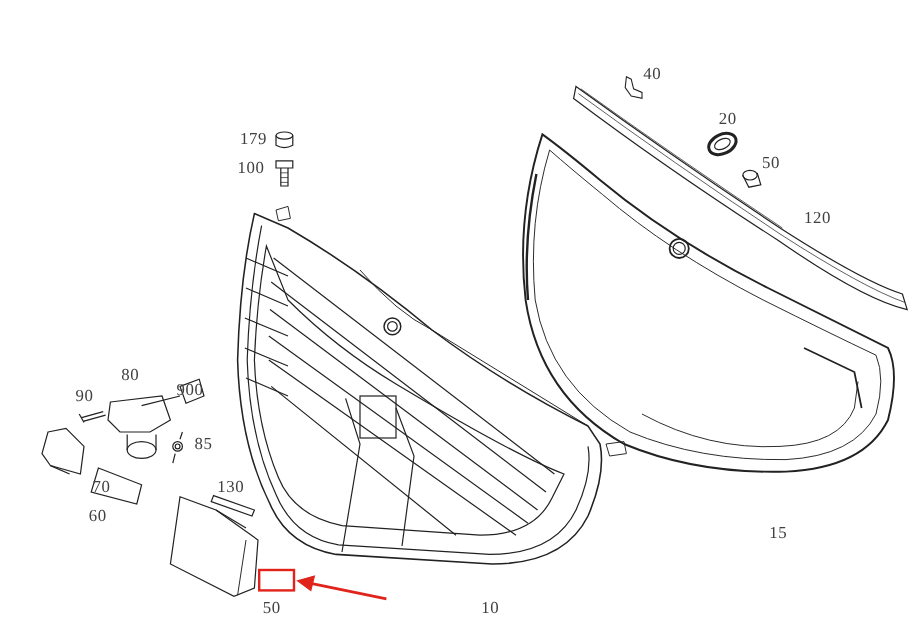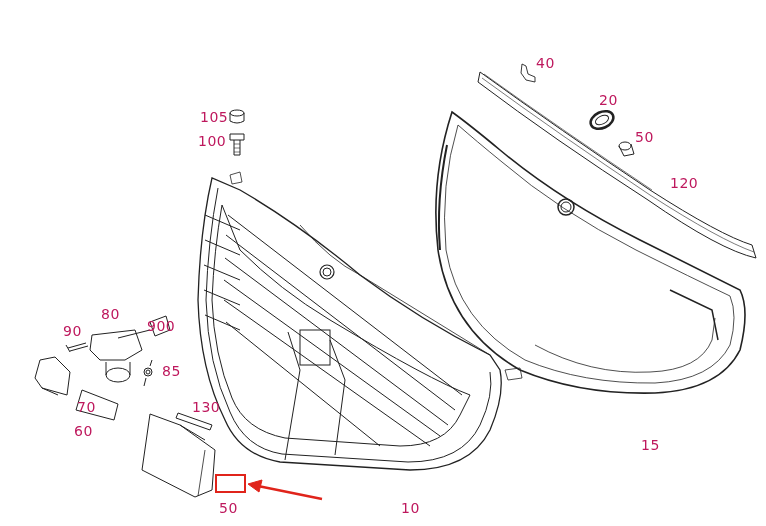--- a/index.html
+++ b/index.html
@@ -1,18 +1,18 @@
 <!DOCTYPE html>
 <html><head>
 <meta charset="utf-8">
 <style>
   html, body { margin:0; padding:0; background:#ffffff; }
   #canvas { position:relative; width:766px; height:526px; background:#ffffff; overflow:hidden; font-family:"DejaVu Sans", sans-serif; }
   svg.diagram { position:absolute; left:0; top:0; width:766px; height:526px; }
-  .lbl { position:absolute; font-size:14px; color:#be185d; letter-spacing:0.5px; line-height:16px; white-space:nowrap; }
+  .lbl { position:absolute; font-size:14px; color:#404040; letter-spacing:0.5px; line-height:16px; white-space:nowrap;font-family:Liberation Serif, serif; }
   .hl { position:absolute; border:2px solid #e0241b; box-sizing:border-box; }
 </style>
 </head>
 <body>
 
 <div id="canvas">
 
   <svg class="diagram" viewBox="0 0 766 526" fill="none" stroke="#222" stroke-width="1">
 
     <g>
@@ -112,30 +112,30 @@
     </g>
 
     <g>
       <line x1="322" y1="499" x2="258" y2="486" stroke="#e0241b" stroke-width="2.4"></line>
       <path d="M248 484 L262 480 L259 492 Z" fill="#e0241b" stroke="#e0241b"></path>
     </g>
   </svg>
 
   <div class="hl" style="left:215px; top:474px; width:31px; height:19px;"></div>
 
-  <div class="lbl" style="left:200px; top:109px;">105</div>
+  <div class="lbl" style="left:200px; top:109px;">179</div>
   <div class="lbl" style="left:198px; top:133px;">100</div>
   <div class="lbl" style="left:536px; top:55px;">40</div>
   <div class="lbl" style="left:599px; top:92px;">20</div>
   <div class="lbl" style="left:635px; top:129px;">50</div>
   <div class="lbl" style="left:670px; top:175px;">120</div>
   <div class="lbl" style="left:147px; top:300px;margin-top:18px;">900</div>
   <div class="lbl" style="left:101px; top:306px;">80</div>
   <div class="lbl" style="left:63px; top:323px;">90</div>
   <div class="lbl" style="left:162px; top:363px;">85</div>
   <div class="lbl" style="left:33px; top:399px;margin-left:44px;">70</div>
   <div class="lbl" style="left:74px; top:423px;">60</div>
-  <div class="lbl" style="left:192px; top:399px;text-align:right;">130</div>
+  <div class="lbl" style="left:181px; top:399px;text-align:right;">130</div>
   <div class="lbl" style="left:219px; top:500px;">50</div>
   <div class="lbl" style="left:401px; top:485px;margin-top:15px;">10</div>
   <div class="lbl" style="left:641px; top:437px;">15</div>
 
 </div>
 
 </body></html>

